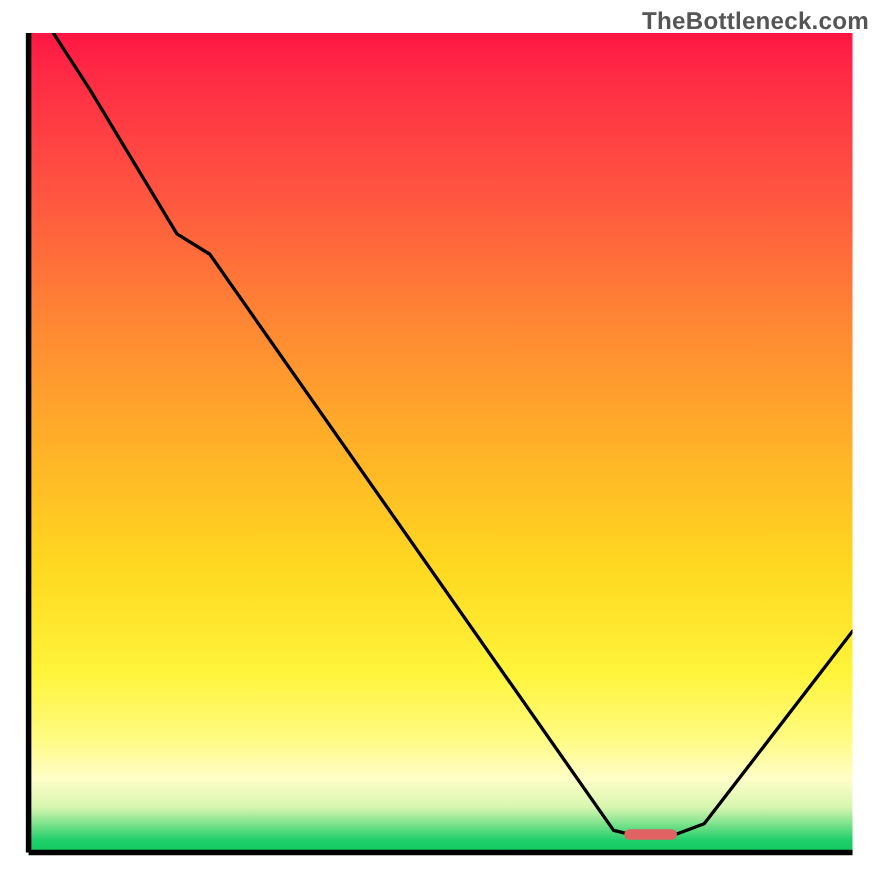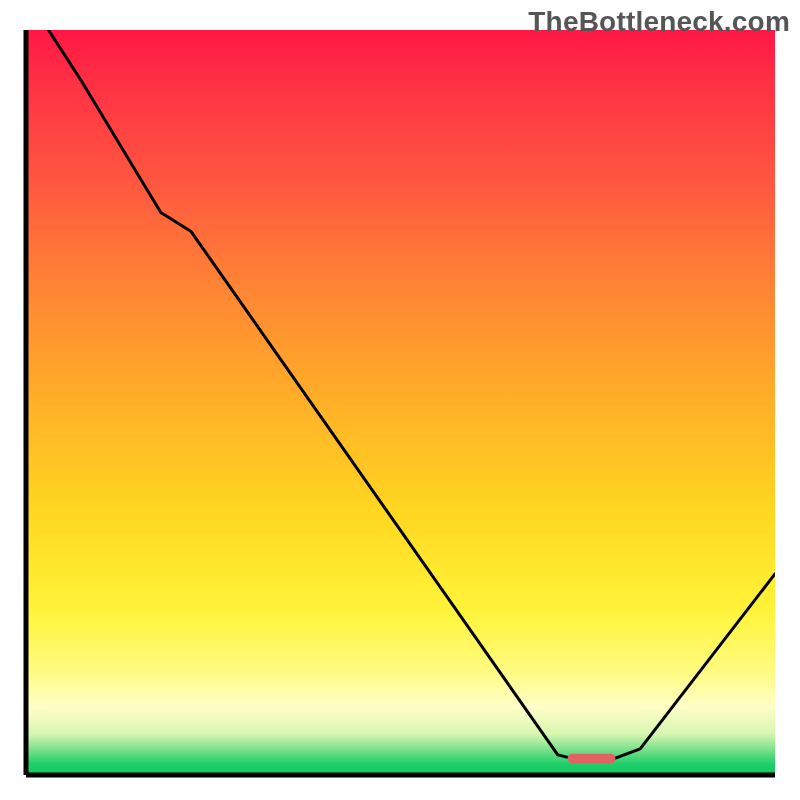--- a/index.html
+++ b/index.html
@@ -13,21 +13,21 @@
   }
   .container {
     position: relative;
     width: 800px;
     height: 800px;
   }
   .watermark {
     position: absolute;
     top: 6px;
     right: 10px;
-    font-size: 28px;
+    font-size: 22px;
     font-weight: 600;
     color: #555555;
     letter-spacing: 0.2px;
     z-index: 10;
   }
   svg {
     display: block;
   }
 </style>
 </head>

